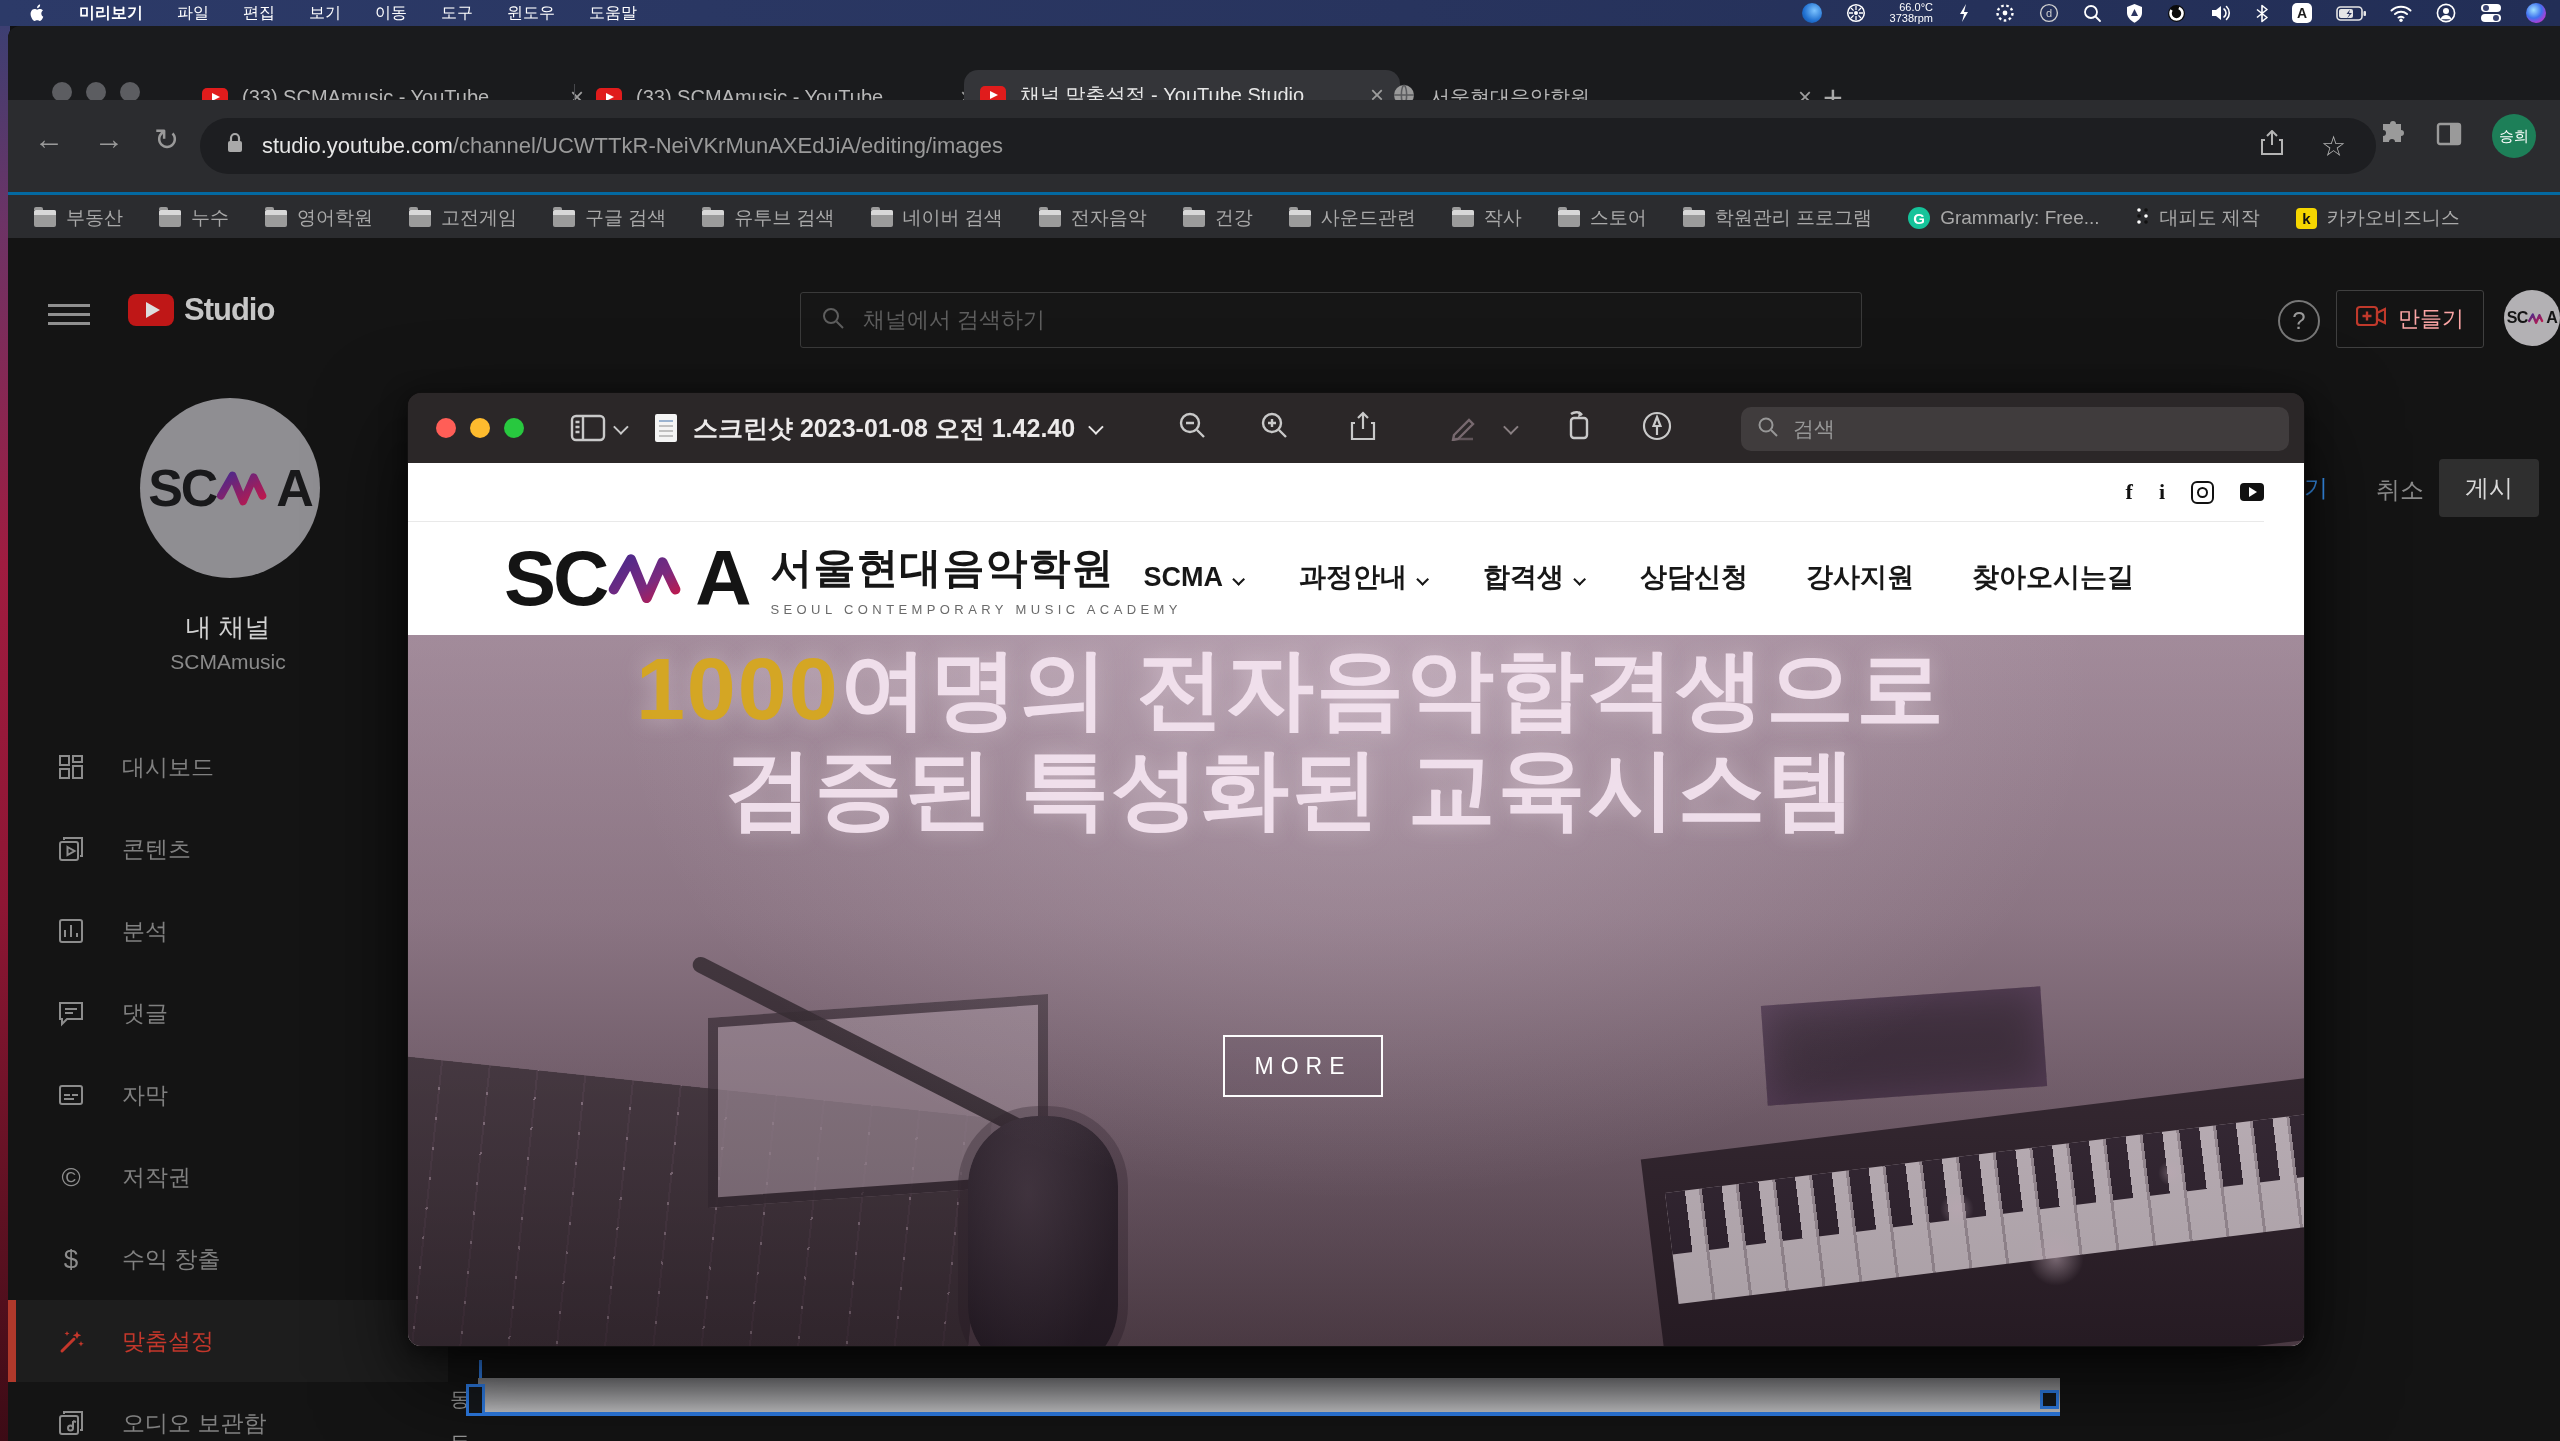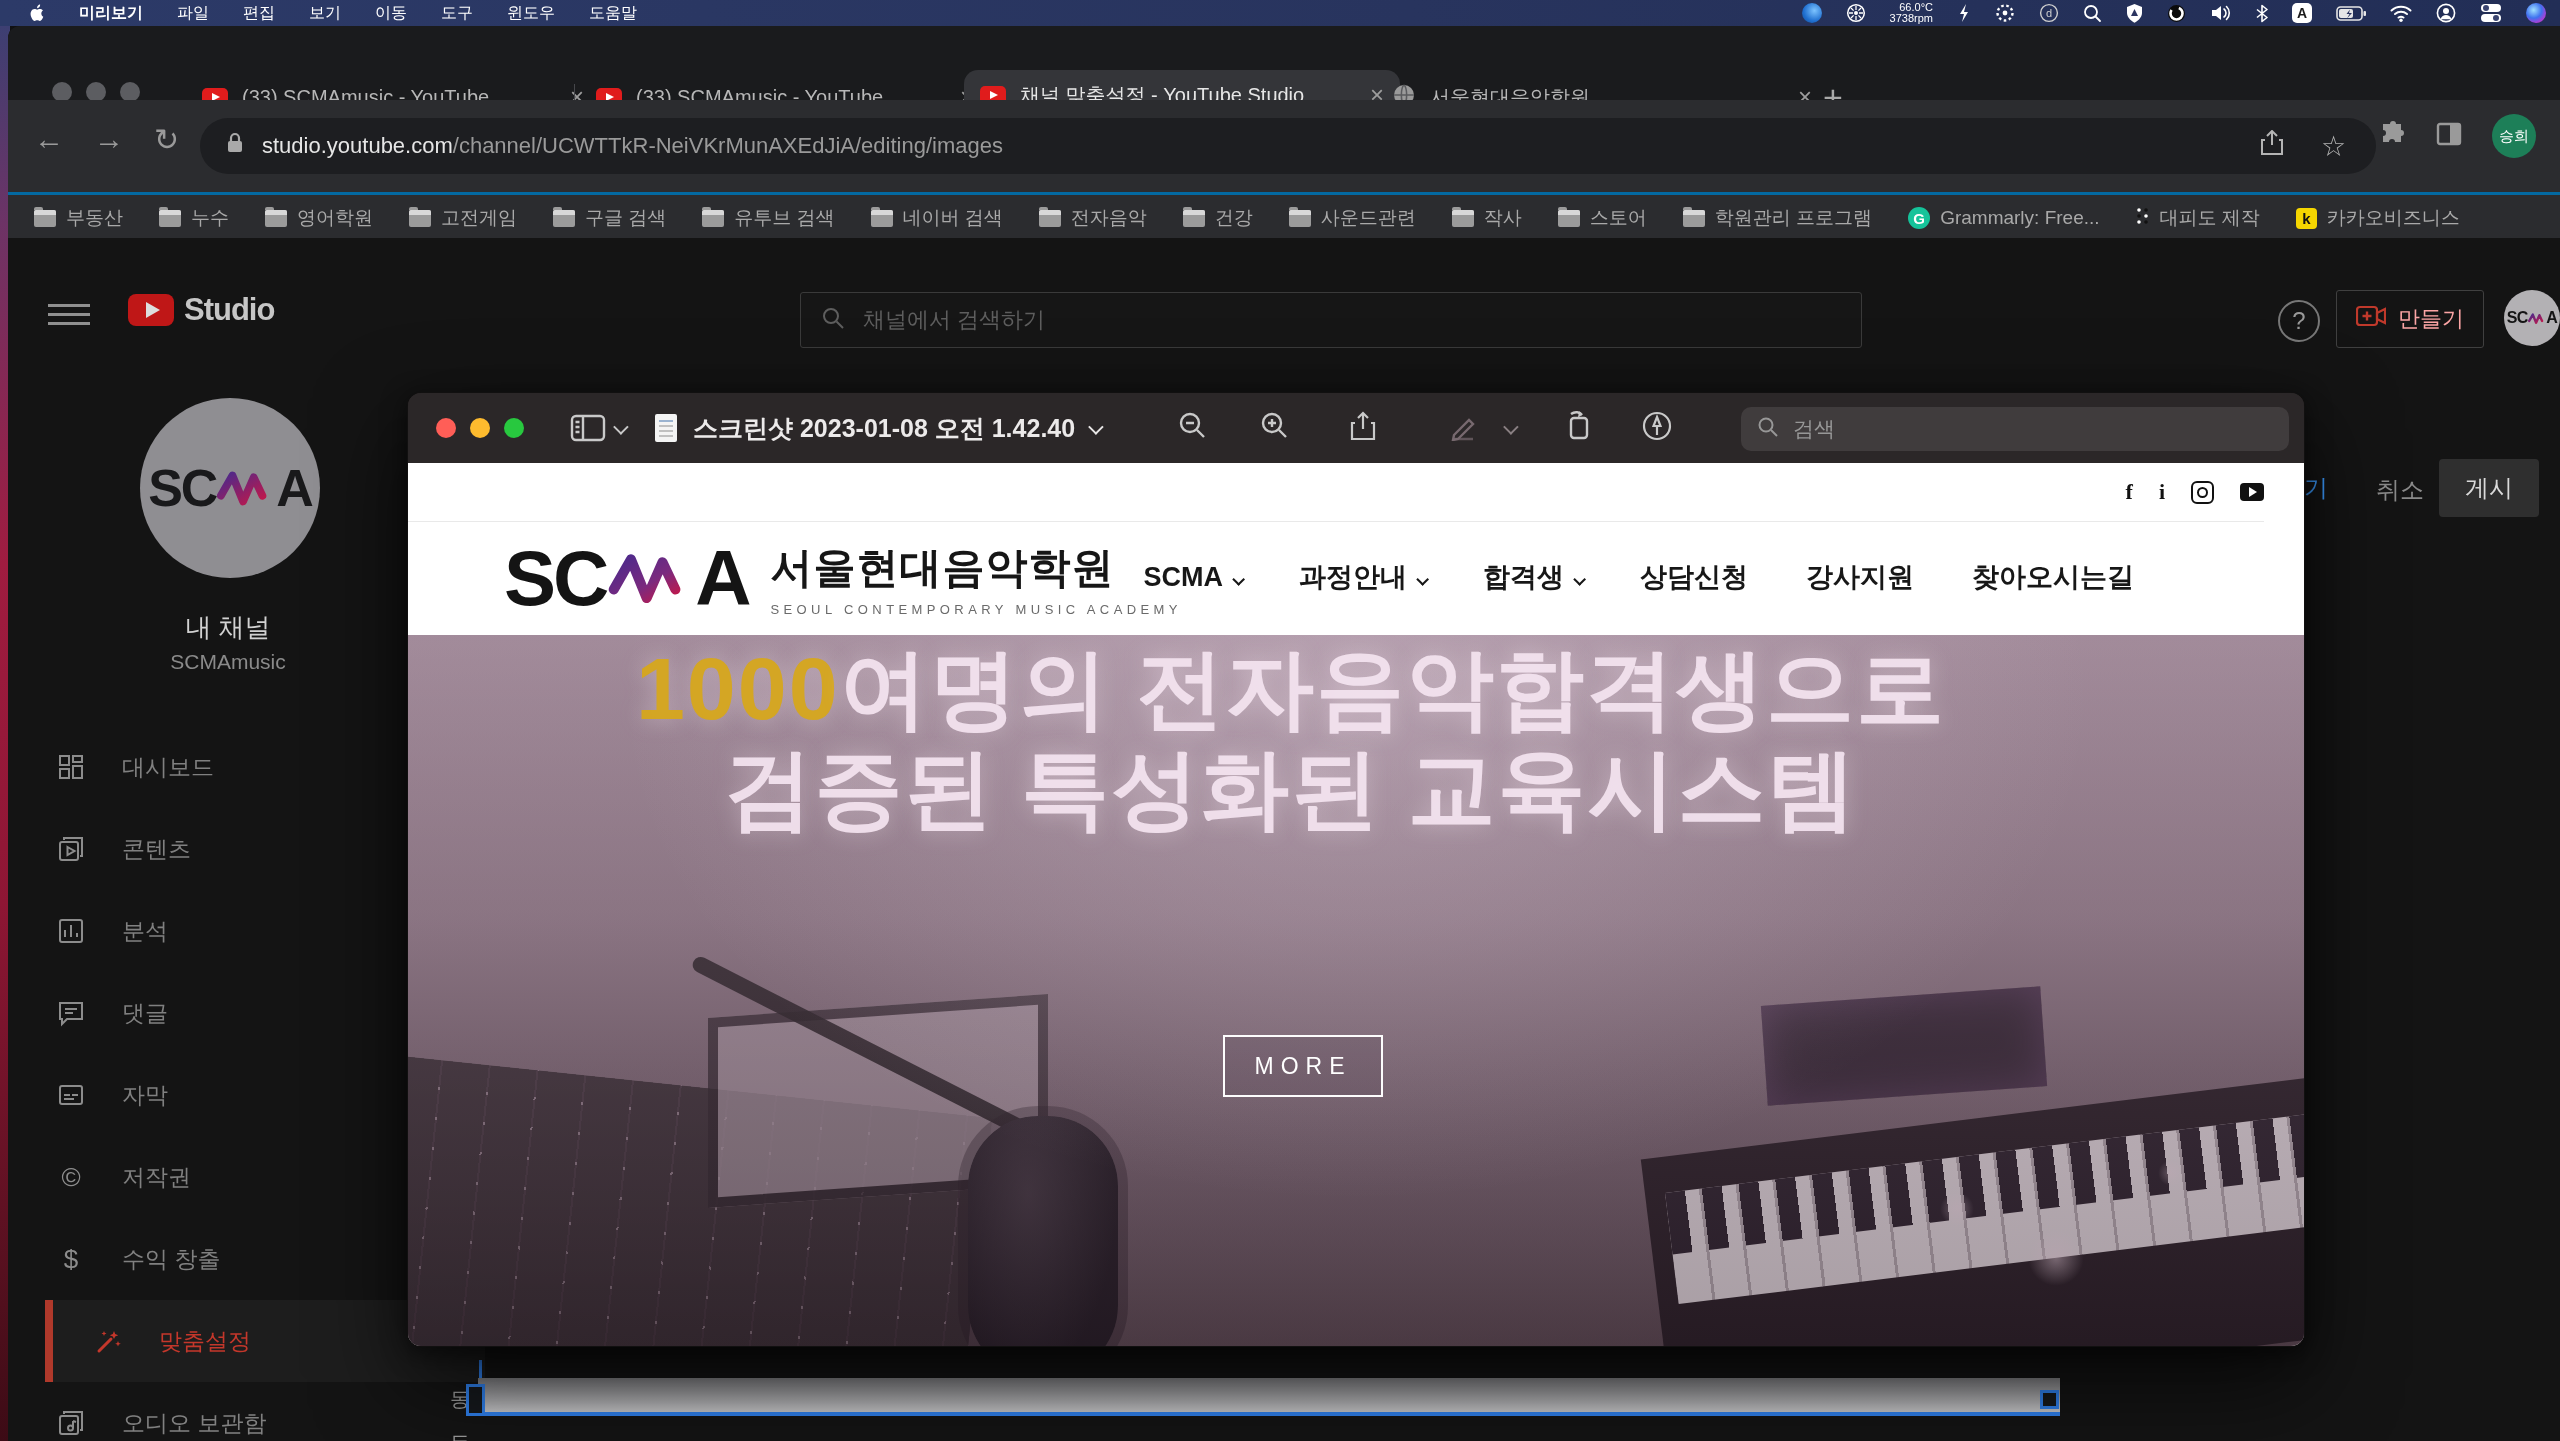--- a/index.html
+++ b/index.html
@@ -567,21 +567,21 @@
           <span>자막</span>
         </div>
         <div class="s-item" style="top:794px;">
           <span class="s-ic">©</span>
           <span>저작권</span>
         </div>
         <div class="s-item" style="top:876px;">
           <span class="s-ic">$</span>
           <span>수익 창출</span>
         </div>
-        <div class="s-item active" style="top:958px;margin-left:37px;">
+        <div class="s-item active" style="top:958px;">
           <span class="s-ic">
               <svg width="28" height="28" viewBox="0 0 28 28">
                 <g stroke="currentColor" stroke-width="3" stroke-linecap="round">
                   <path d="M5 24 17 12"></path>
                 </g>
                 <g fill="currentColor">
                   <path d="M20 4l1.2 3 3 1.2-3 1.2L20 12l-1.2-2.6L15.8 8.2l3-1.2z"></path>
                   <path d="M24 14l.8 2 2 .8-2 .8-.8 2-.8-2-2-.8 2-.8z"></path>
                   <path d="M10 4l.7 1.8L12.5 6.5l-1.8.7L10 9l-.7-1.8L7.5 6.5l1.8-.7z"></path>
                 </g>

